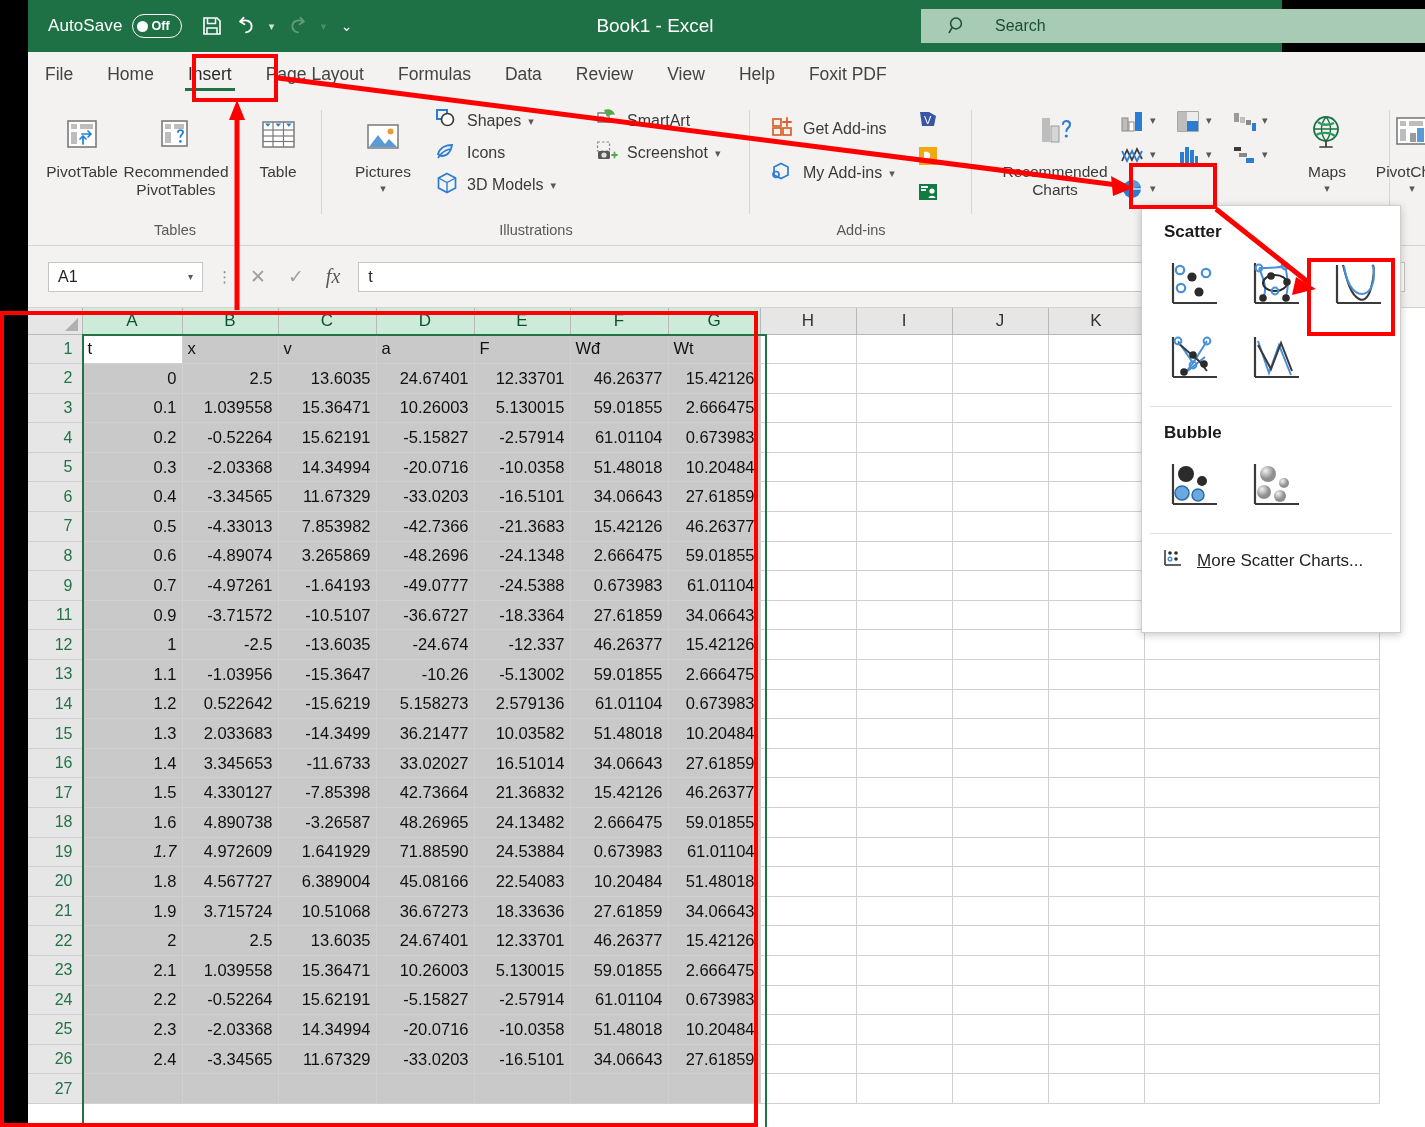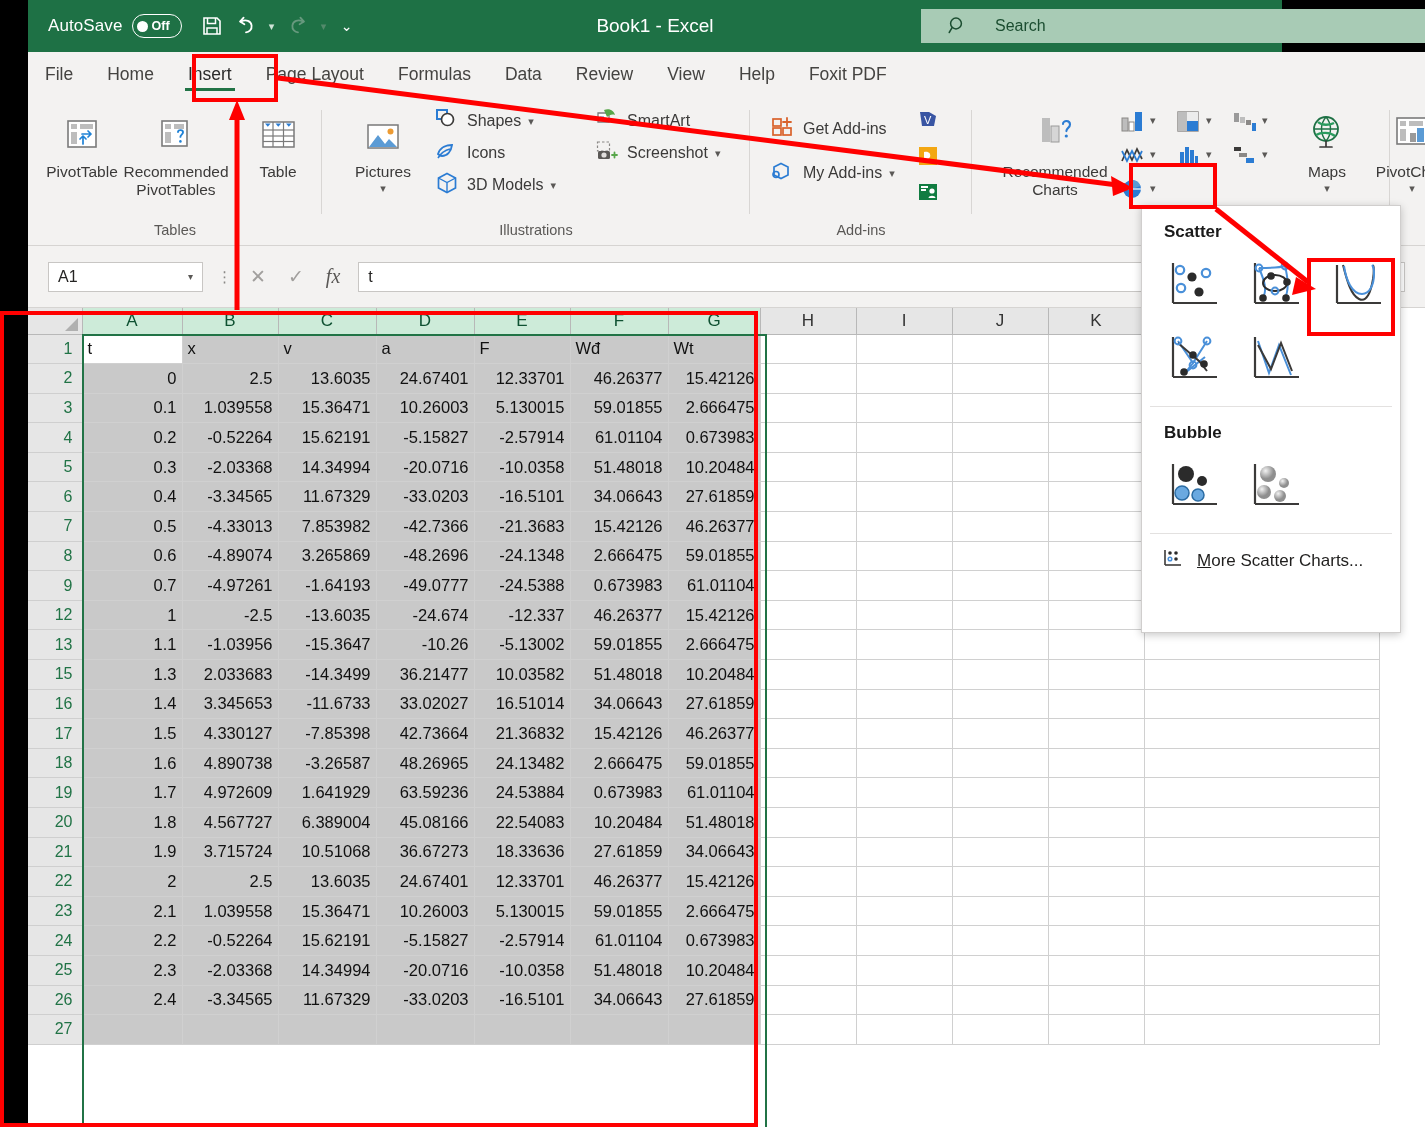--- a/index.html
+++ b/index.html
@@ -782,20 +782,35 @@
             <td class="cell sel" style="width: 96px;">-24.5388</td>
             <td class="cell sel" style="width: 98px;">0.673983</td>
             <td class="cell sel" style="width: 92px;">61.01104</td>
             <td class="cell blank" style="width: 96px;"></td>
             <td class="cell blank" style="width: 96px;"></td>
             <td class="cell blank" style="width: 96px;"></td>
             <td class="cell blank" style="width: 96px;"></td>
             <td class="cell blank" style="width: 235px;"></td>
           </tr>
           <tr>
+            <th class="rowhead sel">11</th>
+            <td class="cell sel" style="width: 100px;">0.9</td>
+            <td class="cell sel" style="width: 96px;">-3.71572</td>
+            <td class="cell sel" style="width: 98px;">-10.5107</td>
+            <td class="cell sel" style="width: 98px;">-36.6727</td>
+            <td class="cell sel" style="width: 96px;">-18.3364</td>
+            <td class="cell sel" style="width: 98px;">27.61859</td>
+            <td class="cell sel" style="width: 92px;">34.06643</td>
+            <td class="cell blank" style="width: 96px;"></td>
+            <td class="cell blank" style="width: 96px;"></td>
+            <td class="cell blank" style="width: 96px;"></td>
+            <td class="cell blank" style="width: 96px;"></td>
+            <td class="cell blank" style="width: 235px;"></td>
+          </tr>
+          <tr>
             <th class="rowhead sel">12</th>
             <td class="cell sel" style="width: 100px;">1</td>
             <td class="cell sel" style="width: 96px;">-2.5</td>
             <td class="cell sel" style="width: 98px;">-13.6035</td>
             <td class="cell sel" style="width: 98px;">-24.674</td>
             <td class="cell sel" style="width: 96px;">-12.337</td>
             <td class="cell sel" style="width: 98px;">46.26377</td>
             <td class="cell sel" style="width: 92px;">15.42126</td>
             <td class="cell blank" style="width: 96px;"></td>
             <td class="cell blank" style="width: 96px;"></td>
@@ -812,20 +827,35 @@
             <td class="cell sel" style="width: 96px;">-5.13002</td>
             <td class="cell sel" style="width: 98px;">59.01855</td>
             <td class="cell sel" style="width: 92px;">2.666475</td>
             <td class="cell blank" style="width: 96px;"></td>
             <td class="cell blank" style="width: 96px;"></td>
             <td class="cell blank" style="width: 96px;"></td>
             <td class="cell blank" style="width: 96px;"></td>
             <td class="cell blank" style="width: 235px;"></td>
           </tr>
           <tr>
+            <th class="rowhead sel">14</th>
+            <td class="cell sel" style="width: 100px;">1.2</td>
+            <td class="cell sel" style="width: 96px;">0.522642</td>
+            <td class="cell sel" style="width: 98px;">-15.6219</td>
+            <td class="cell sel" style="width: 98px;">5.158273</td>
+            <td class="cell sel" style="width: 96px;">2.579136</td>
+            <td class="cell sel" style="width: 98px;">61.01104</td>
+            <td class="cell sel" style="width: 92px;">0.673983</td>
+            <td class="cell blank" style="width: 96px;"></td>
+            <td class="cell blank" style="width: 96px;"></td>
+            <td class="cell blank" style="width: 96px;"></td>
+            <td class="cell blank" style="width: 96px;"></td>
+            <td class="cell blank" style="width: 235px;"></td>
+          </tr>
+          <tr>
             <th class="rowhead sel">15</th>
             <td class="cell sel" style="width: 100px;">1.3</td>
             <td class="cell sel" style="width: 96px;">2.033683</td>
             <td class="cell sel" style="width: 98px;">-14.3499</td>
             <td class="cell sel" style="width: 98px;">36.21477</td>
             <td class="cell sel" style="width: 96px;">10.03582</td>
             <td class="cell sel" style="width: 98px;">51.48018</td>
             <td class="cell sel" style="width: 92px;">10.20484</td>
             <td class="cell blank" style="width: 96px;"></td>
             <td class="cell blank" style="width: 96px;"></td>
@@ -873,24 +903,24 @@
             <td class="cell sel" style="width: 98px;">2.666475</td>
             <td class="cell sel" style="width: 92px;">59.01855</td>
             <td class="cell blank" style="width: 96px;"></td>
             <td class="cell blank" style="width: 96px;"></td>
             <td class="cell blank" style="width: 96px;"></td>
             <td class="cell blank" style="width: 96px;"></td>
             <td class="cell blank" style="width: 235px;"></td>
           </tr>
           <tr>
             <th class="rowhead sel">19</th>
-            <td class="cell sel" style="width: 100px;">1.7</td>
+            <td class="cell sel" style="width: 100px; font-style: italic;">1.7</td>
             <td class="cell sel" style="width: 96px;">4.972609</td>
             <td class="cell sel" style="width: 98px;">1.641929</td>
-            <td class="cell sel" style="width: 98px;">63.59236</td>
+            <td class="cell sel" style="width: 98px;">71.88590</td>
             <td class="cell sel" style="width: 96px;">24.53884</td>
             <td class="cell sel" style="width: 98px;">0.673983</td>
             <td class="cell sel" style="width: 92px;">61.01104</td>
             <td class="cell blank" style="width: 96px;"></td>
             <td class="cell blank" style="width: 96px;"></td>
             <td class="cell blank" style="width: 96px;"></td>
             <td class="cell blank" style="width: 96px;"></td>
             <td class="cell blank" style="width: 235px;"></td>
           </tr>
           <tr>

